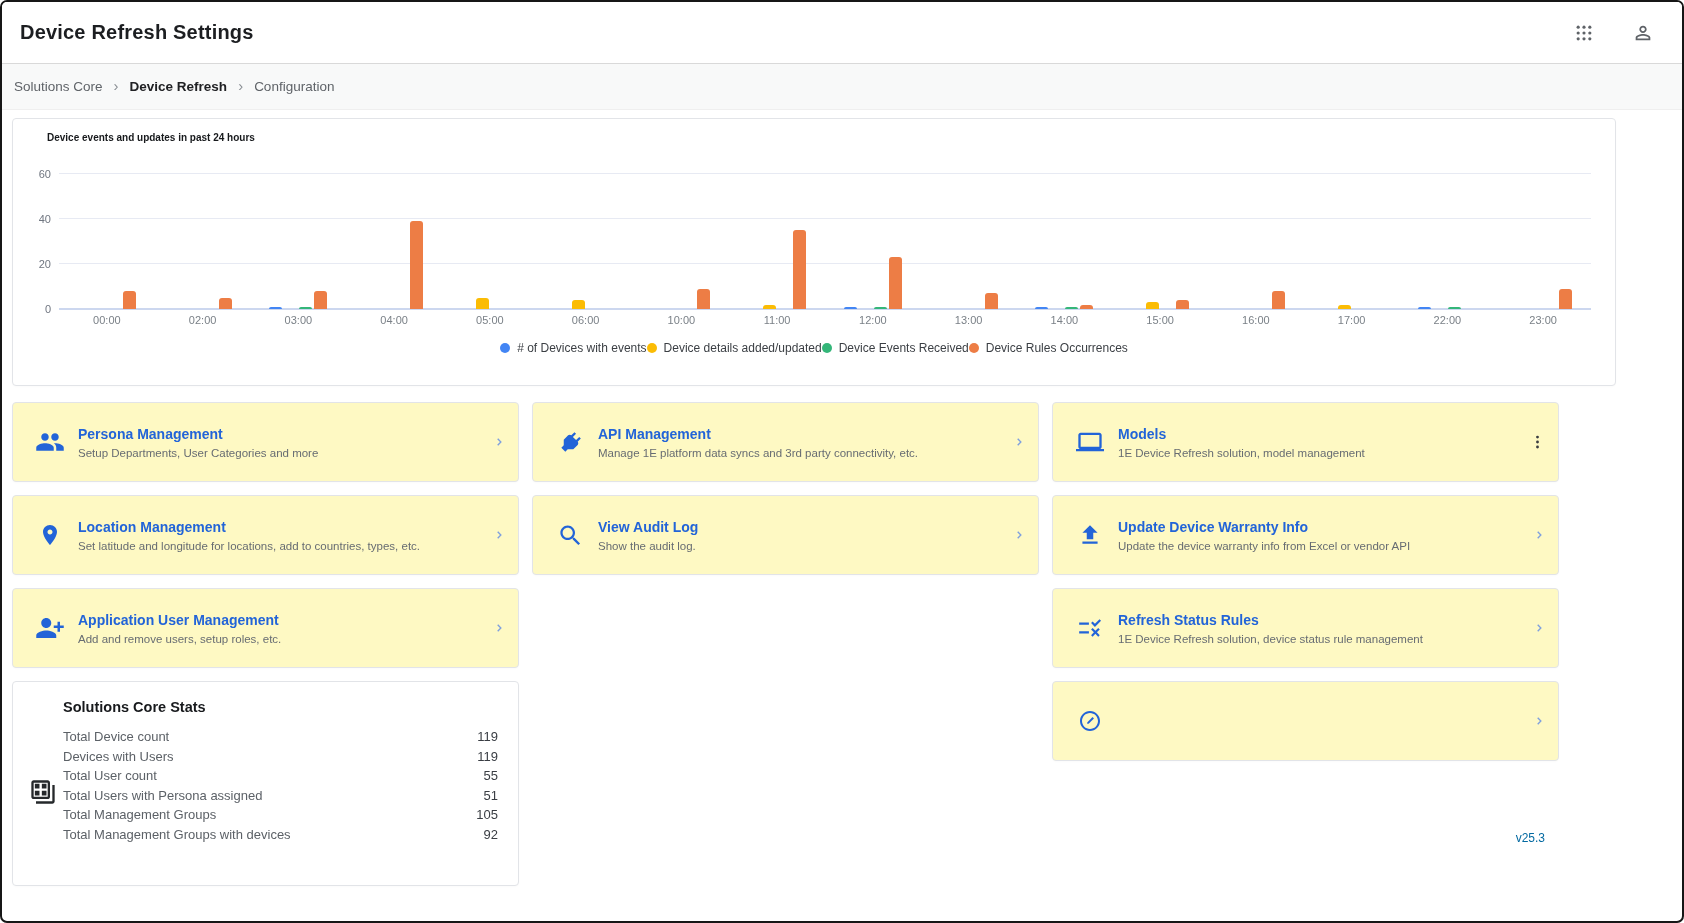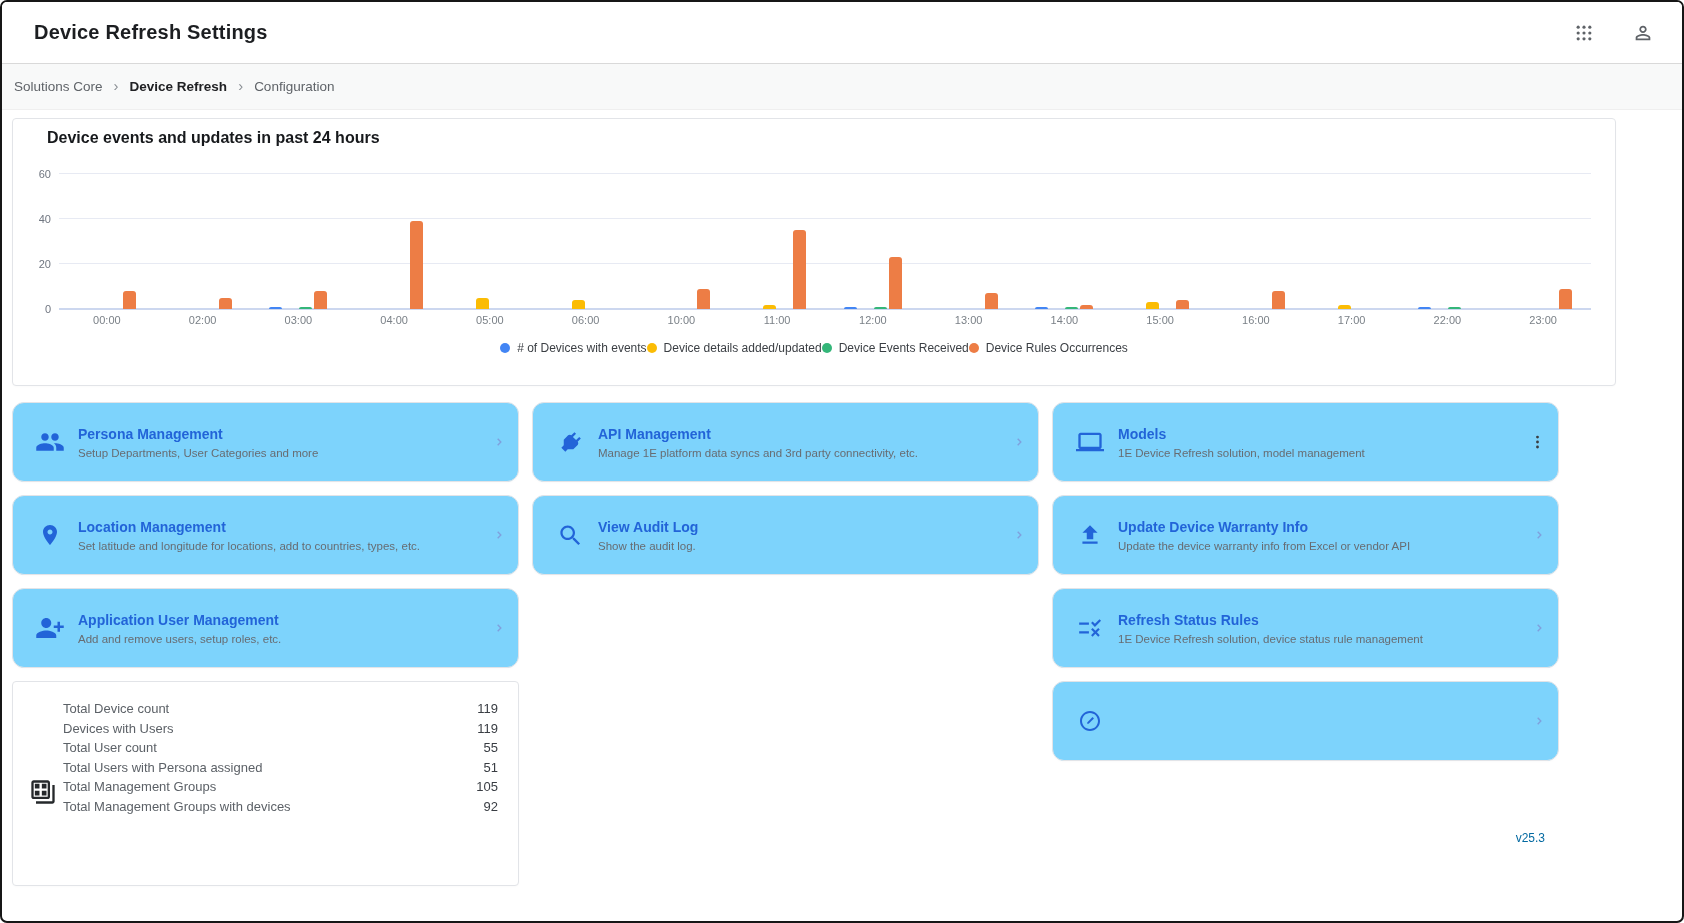--- a/index.html
+++ b/index.html
@@ -1,53 +1,53 @@
 <!DOCTYPE html>
 <html><head>
 <meta charset="utf-8">
 <style>
   html,body{margin:0;padding:0;background:#fff;}
   body{width:1684px;height:923px;position:relative;font-family:"Liberation Sans",sans-serif;-webkit-font-smoothing:antialiased;}
   .window{position:absolute;inset:0;border:2px solid #161616;border-radius:7px;background:#fff;overflow:hidden;}
 
   
   .app-header{height:61px;display:flex;align-items:center;justify-content:space-between;padding:0 24px 0 18px;border-bottom:1px solid #d9d9d9;background:#fff;}
-  .page-title{font-size:20px;font-weight:700;color:#1c1e21;margin:14px;letter-spacing:.2px;}
+  .page-title{font-size:20px;font-weight:700;color:#1c1e21;margin:0;letter-spacing:.2px;}
   .header-icons{display:flex;align-items:center;gap:30px;}
   .icon-btn{background:none;border:none;padding:4px;cursor:pointer;display:flex;align-items:center;color:#5f6368;}
 
   
   .breadcrumb{height:45px;background:#f8f9f9;border-bottom:1px solid #efefef;display:flex;align-items:center;padding:0 12px;font-size:13.5px;gap:11px;}
   .bc-item{color:#5f6368;cursor:pointer;}
   .bc-item.bold{color:#202124;font-weight:700;}
   .bc-sep{color:#8a8f94;font-size:15px;line-height:1;transform:translateY(-1px);}
 
   
   .main{position:relative;padding:8px 10px 0;height:805px;overflow:hidden;}
 
   
   .chart-card{height:268px;background:#fff;border:1px solid #e2e4e8;border-radius:4px;margin-right:56px;padding:0 12px;box-sizing:border-box;box-shadow:0 1px 2px rgba(0,0,0,.02);}
-  .chart-title{font-size:16px;font-weight:700;color:#17191c;padding:10px 0 0 22px;height:18px;line-height:18px;}
+  .chart-title{font-size:10px;font-weight:700;color:#17191c;padding:10px 0 0 22px;height:18px;line-height:18px;}
   .chart-area{position:relative;height:135px;margin:27px 12px 0 34px;}
   .gridline{position:absolute;left:0;right:0;height:1px;background:#e7eaf3;}
   .gridline.zero{height:2px;background:#ccd7ef;}
   .ylab{position:absolute;left:-34px;width:26px;text-align:right;font-size:11px;color:#707680;}
   .bars{position:absolute;left:0;right:0;top:0;bottom:0;display:flex;align-items:flex-end;}
   .slot{flex:1;display:flex;align-items:flex-end;justify-content:center;gap:2px;height:100%;}
   .bar{width:13px;border-radius:3px 3px 0 0;}
   .xlabels{display:flex;margin:5px 12px 0 34px;font-size:11px;color:#7a8087;}
   .xl{flex:1;text-align:center;}
   .legend{display:flex;justify-content:center;align-items:center;margin-top:15px;font-size:12px;color:#3b3f44;}
   .legend-item{display:flex;align-items:center;gap:7px;}
   .dot{width:10px;height:10px;border-radius:50%;display:inline-block;}
 
   
   .grid{display:flex;gap:13px;align-items:flex-start;margin-top:16px;}
   .col{width:507px;display:flex;flex-direction:column;gap:13px;}
-  .card{position:relative;background:#7dd3fc;border:1px solid #e2e4e8;border-radius:12px;height:80px;display:flex;align-items:center;padding:0 42px 0 22px;gap:13px;box-sizing:border-box;cursor:pointer;box-shadow:0 1px 2px rgba(0,0,0,.02);}
+  .card{position:relative;background:#fef9c3;border:1px solid #e2e4e8;border-radius:4px;height:80px;display:flex;align-items:center;padding:0 42px 0 22px;gap:13px;box-sizing:border-box;cursor:pointer;box-shadow:0 1px 2px rgba(0,0,0,.02);}
   .card-icon{flex:0 0 30px;width:30px;display:flex;align-items:center;justify-content:center;color:#2264d8;}
   .card-icon svg{fill:currentColor;}
   .rot45{transform:rotate(45deg);}
   .flipx{transform:scaleX(-1);}
   .card-text{min-width:0;}
   .card-title{font-size:14px;font-weight:700;color:#2264d8;margin-bottom:5px;white-space:nowrap;}
   .card-desc{font-size:11.5px;color:#676c72;white-space:nowrap;}
   .chev{position:absolute;right:10px;top:50%;transform:translateY(-50%);color:#7fa0de;display:flex;}
   .chev svg{fill:currentColor;}
   .kebab{position:absolute;right:8px;top:50%;transform:translateY(-50%);background:none;border:none;padding:4px;cursor:pointer;color:#3a3d40;display:flex;}
@@ -302,20 +302,21 @@
                 <path d="M9.3 6.3l5.4 5.7-5.4 5.7-1.5-1.4 4.1-4.3-4.1-4.3z"></path>
               </svg>
             </span>
           </div>
           <div class="stats">
             <div class="stats-icon"><svg class="" viewBox="0 0 24 24" width="28" height="28" fill="currentColor">
                 <path d="M20 6v14H6v2h14c1.1 0 2-.9 2-2V6h-2z"></path>
                 <path d="M16 2H4c-1.1 0-2 .9-2 2v12c0 1.1.9 2 2 2h12c1.1 0 2-.9 2-2V4c0-1.1-.9-2-2-2zm0 14H4V4h12v12z"></path>
                 <path d="M9 5H5v4h4V5zm6 0h-4v4h4V5zm-6 6H5v4h4v-4zm6 0h-4v4h4v-4z"></path>
               </svg></div>
+            <div class="stats-title">Solutions Core Stats</div>
             <div class="stat-row">
               <span class="stat-label">Total Device count</span>
               <span class="stat-val">119</span>
             </div>
             <div class="stat-row">
               <span class="stat-label">Devices with Users</span>
               <span class="stat-val">119</span>
             </div>
             <div class="stat-row">
               <span class="stat-label">Total User count</span>

